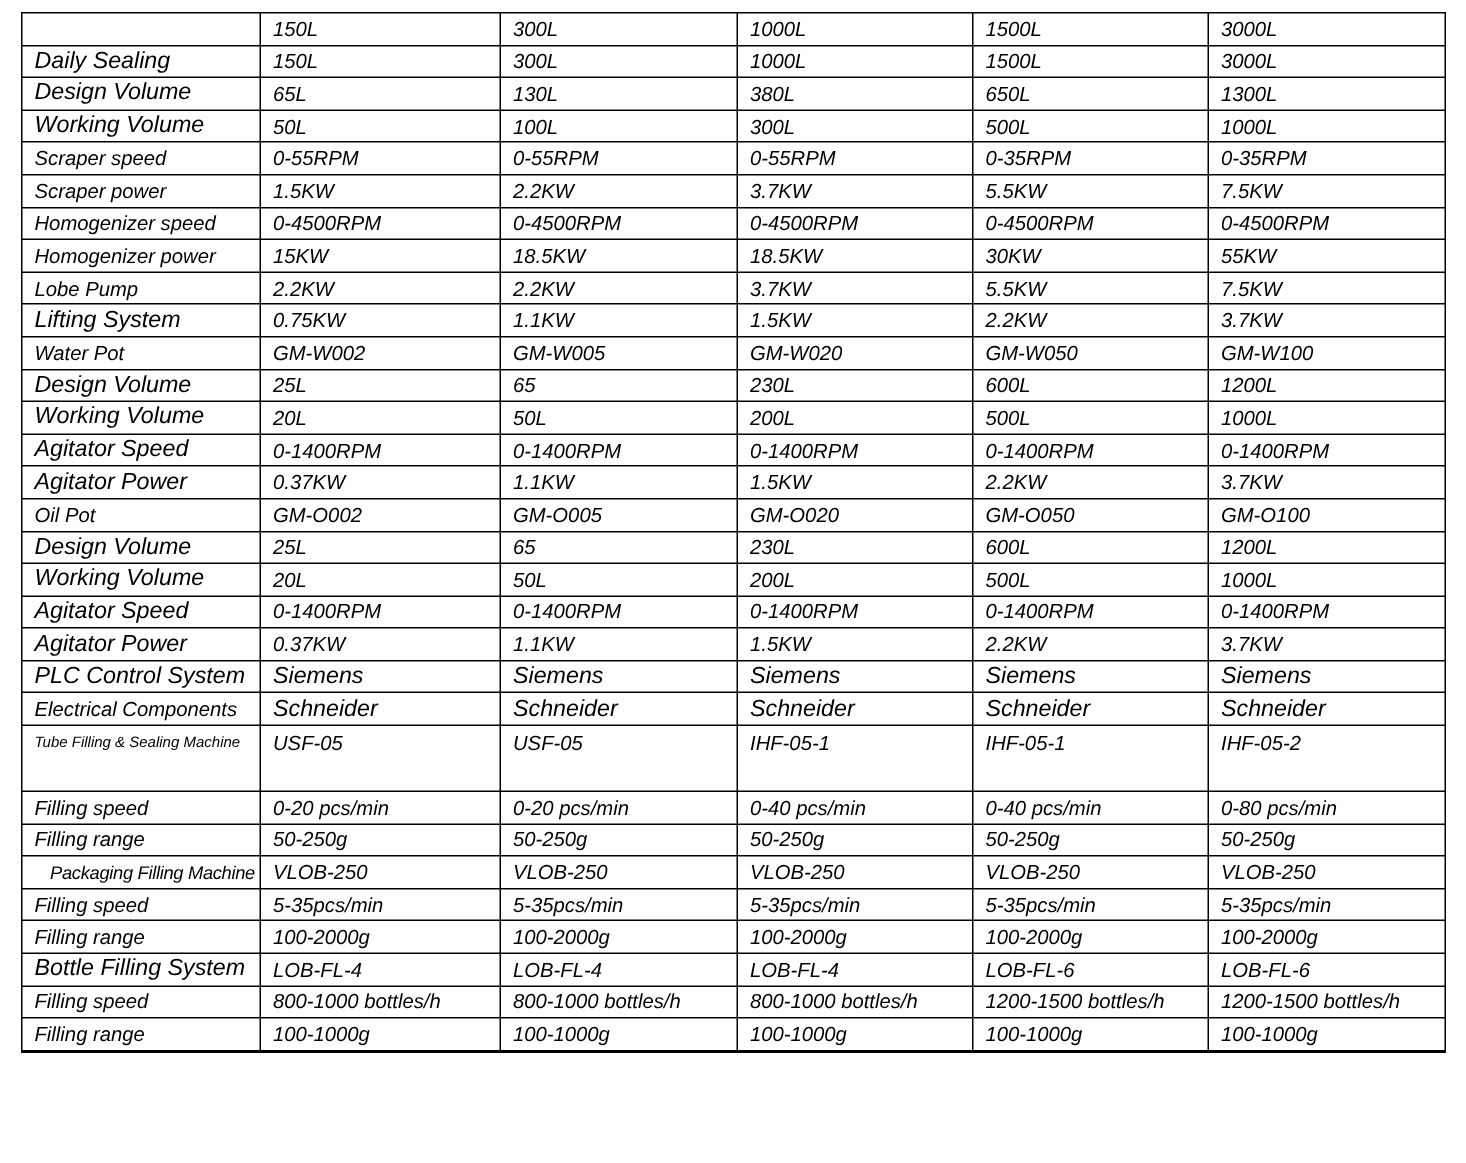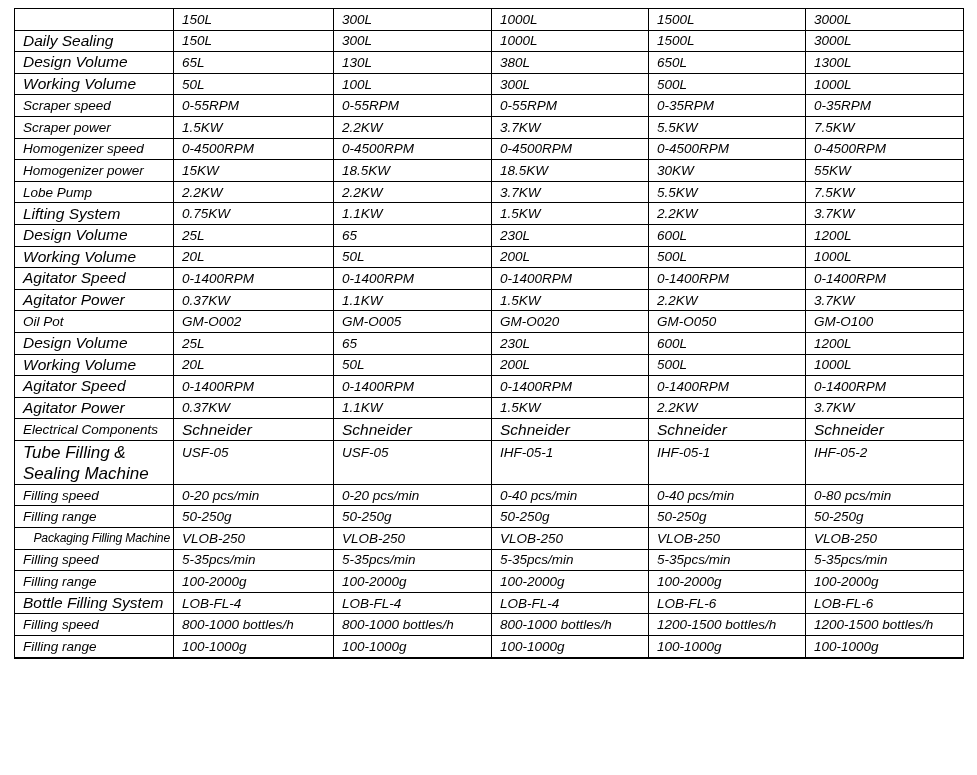--- a/index.html
+++ b/index.html
@@ -35,21 +35,21 @@
   td.sm { font-size: 13.5px; }
   td.lg { font-size: 15.5px; }
   td.xs { font-size: 12.2px; letter-spacing: -0.2px; text-align: right; }
   tr.tall td {
     height: 42px;
     vertical-align: top;
     line-height: 21px;
     padding-top: 1px;
     white-space: normal;
   }
-  tr.tall td.label { font-size: 17px; margin-left: 24px; }
+  tr.tall td.label { font-size: 10px; margin-left: 24px; }
 </style>
 </head>
 <body>
 
 <div class="table-wrap">
   <table class="specs">
     <colgroup>
       <col style="width:159px">
       <col style="width:160px">
       <col style="width:158px">
@@ -132,20 +132,28 @@
         </tr>
         <tr>
           <td class="label lg">Lifting System</td>
           <td class="value sm">0.75KW</td>
           <td class="value sm">1.1KW</td>
           <td class="value sm">1.5KW</td>
           <td class="value sm">2.2KW</td>
           <td class="value sm">3.7KW</td>
         </tr>
         <tr>
+          <td class="label sm">Water Pot</td>
+          <td class="value sm">GM-W002</td>
+          <td class="value sm">GM-W005</td>
+          <td class="value sm">GM-W020</td>
+          <td class="value sm">GM-W050</td>
+          <td class="value sm">GM-W100</td>
+        </tr>
+        <tr>
           <td class="label lg">Design Volume</td>
           <td class="value sm">25L</td>
           <td class="value sm">65</td>
           <td class="value sm">230L</td>
           <td class="value sm">600L</td>
           <td class="value sm">1200L</td>
         </tr>
         <tr>
           <td class="label lg">Working Volume</td>
           <td class="value sm">20L</td>
@@ -202,20 +210,28 @@
           <td class="value sm">0-1400RPM</td>
           <td class="value sm">0-1400RPM</td>
         </tr>
         <tr>
           <td class="label lg">Agitator Power</td>
           <td class="value sm">0.37KW</td>
           <td class="value sm">1.1KW</td>
           <td class="value sm">1.5KW</td>
           <td class="value sm">2.2KW</td>
           <td class="value sm">3.7KW</td>
+        </tr>
+        <tr>
+          <td class="label lg">PLC Control System</td>
+          <td class="value lg">Siemens</td>
+          <td class="value lg">Siemens</td>
+          <td class="value lg">Siemens</td>
+          <td class="value lg">Siemens</td>
+          <td class="value lg">Siemens</td>
         </tr>
         <tr>
           <td class="label sm">Electrical Components</td>
           <td class="value lg">Schneider</td>
           <td class="value lg">Schneider</td>
           <td class="value lg">Schneider</td>
           <td class="value lg">Schneider</td>
           <td class="value lg">Schneider</td>
         </tr>
         <tr class="tall">

